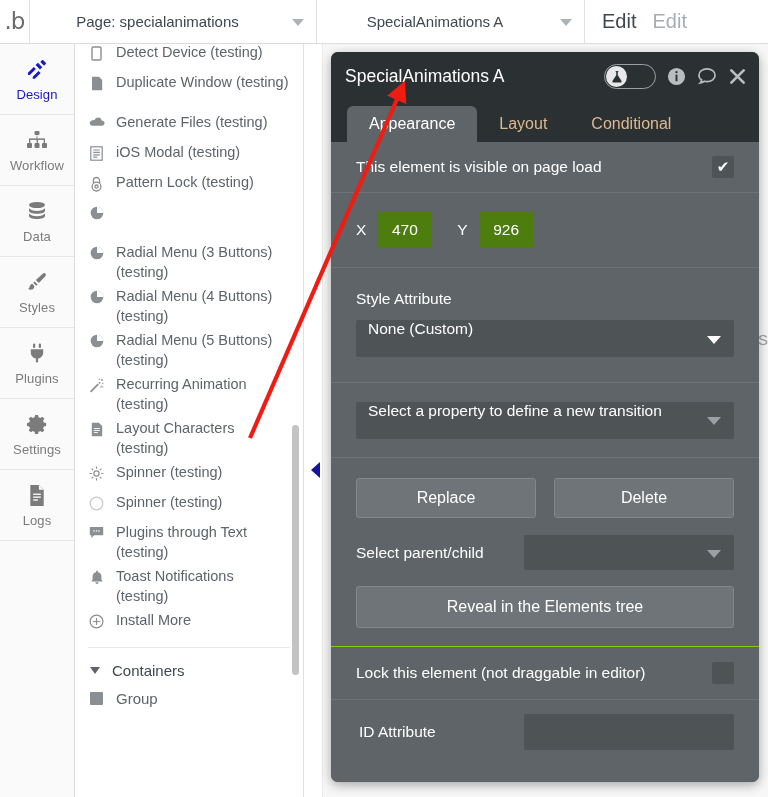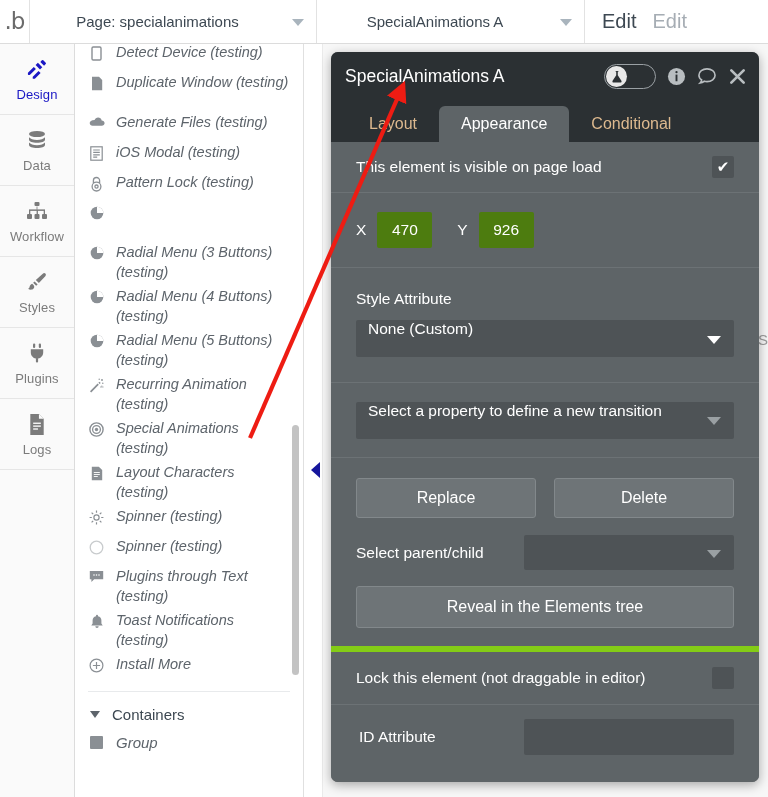--- a/index.html
+++ b/index.html
@@ -55,21 +55,21 @@
   .rail-ico { height: 26px; display: flex; align-items: center; justify-content: center; }
   .rail-ico svg { display:block; }
 
   
   .listpanel {
     position: absolute; left: 75px; top: 44px; width: 228px; bottom: 0;
     background: #ffffff; overflow: hidden;
   }
   .el-row {
     display: flex; align-items: flex-start; gap: 11px;
-    padding: 2px 14px 2px 13px; min-height: 30px; font-style: italic;
+    padding: 2px 14px 2px 13px; min-height: 30px;
   }
   .el-ico { width: 17px; flex: none; display:flex; align-items:center; justify-content:center;
             color:#8a8f94; padding-top: 4px; }
   .el-ico svg { display:block; }
   .el-txt { font-size: 14.5px; color: #5d646b; line-height: 20px; }
   .el-row.twoline { min-height: 40px; }
   .list-sep { height: 1px; background: #e8eaec; margin: 9px 13px 6px 13px; }
   .el-group {
     display: flex; align-items: center; gap: 12px; padding: 6px 14px 6px 15px; min-height: 33px;
   }
@@ -172,21 +172,21 @@
   }
   .sel-caret {
     position: absolute; right: 13px; top: 50%; margin-top: -3px;
     width: 0; height: 0; border-left: 7px solid transparent;
     border-right: 7px solid transparent; border-top: 8px solid #ffffff;
   }
   .sel-caret.dim { border-top-color: #9aa0a3; }
   .sec-trans { height: 75px; display:flex; align-items:center; }
   .sec-trans .sel-box { width: 100%; }
 
-  .sec-actions { padding: 20px 25px 18px 25px; border-bottom: 6px solid #84cc16; }
+  .sec-actions { padding: 20px 25px 18px 25px; border-bottom: 1px solid #84cc16; }
   .btn-row { display: flex; gap: 18px; }
   .pe-btn {
     flex: 1; height: 40px; background: #6e7477; border: 1px solid #82888b;
     border-radius: 3px; display: flex; align-items: center; justify-content: center;
     font-size: 16px; color: #ffffff;
   }
   .pc-row { display: flex; align-items: center; margin-top: 17px; }
   .pc-row .pe-label { flex: none; }
   .pc-sel {
     margin-left: auto; width: 210px; height: 35px; background: #4e5356;
@@ -234,65 +234,74 @@
     <div class="rail-item active">
       <span class="rail-ico">
         <svg width="24" height="24" viewBox="0 0 24 24" fill="currentColor">
           <path d="M3.2 15.5l5.6-5.6 2.1 2.1-5.6 5.6a1 1 0 01-.7.3H3.5a.6.6 0 01-.6-.6v-1.1a1 1 0 01.3-.7z"></path>
           <path d="M10.6 8.1l2.3-2.3 4.4 4.4-2.3 2.3z"></path>
           <path d="M18.3 3.3l2.4 2.4a1 1 0 010 1.4l-1.6 1.6-3.8-3.8L16.9 3.3a1 1 0 011.4 0z"></path>
           <path d="M13.5 13.9l2.1 2.1-5.5 5.5a1 1 0 01-.7.3H8.3a.6.6 0 01-.6-.6v-1.1a1 1 0 01.3-.7z"></path>
         </svg>
       </span>
       <span class="lbl">Design</span>
-    </div>
-    <div class="rail-item">
-      <span class="rail-ico">
-        <svg width="24" height="22" viewBox="0 0 24 22" fill="currentColor">
-          <ellipse cx="12" cy="5" rx="8" ry="3.1"></ellipse>
-          <path d="M4 8.3c1.3 1.6 4.2 2.6 8 2.6s6.7-1 8-2.6v2.4c0 1.7-3.6 3.1-8 3.1s-8-1.4-8-3.1z"></path>
-          <path d="M4 13.6c1.3 1.6 4.2 2.6 8 2.6s6.7-1 8-2.6V16c0 1.7-3.6 3.1-8 3.1s-8-1.4-8-3.1z"></path>
-        </svg>
-      </span>
-      <span class="lbl">Data</span>
     </div>
     <div class="rail-item">
       <span class="rail-ico">
         <svg width="24" height="22" viewBox="0 0 24 22" fill="currentColor">
           <rect x="9.5" y="2" width="5" height="4" rx="1"></rect>
           <rect x="2" y="14" width="5" height="5" rx="1"></rect>
           <rect x="9.5" y="14" width="5" height="5" rx="1"></rect>
           <rect x="17" y="14" width="5" height="5" rx="1"></rect>
           <path d="M11.6 6.5h.8v3.2h-.8z"></path>
           <path d="M4 9.4h16v1.5H4z"></path>
           <path d="M4 10h1.3v4H4zM11.6 10h1.3v4h-1.3zM18.7 10H20v4h-1.3z"></path>
         </svg>
       </span>
       <span class="lbl">Workflow</span>
     </div>
     <div class="rail-item">
       <span class="rail-ico">
         <svg width="24" height="22" viewBox="0 0 24 22" fill="currentColor">
+          <ellipse cx="12" cy="5" rx="8" ry="3.1"></ellipse>
+          <path d="M4 8.3c1.3 1.6 4.2 2.6 8 2.6s6.7-1 8-2.6v2.4c0 1.7-3.6 3.1-8 3.1s-8-1.4-8-3.1z"></path>
+          <path d="M4 13.6c1.3 1.6 4.2 2.6 8 2.6s6.7-1 8-2.6V16c0 1.7-3.6 3.1-8 3.1s-8-1.4-8-3.1z"></path>
+        </svg>
+      </span>
+      <span class="lbl">Data</span>
+    </div>
+    <div class="rail-item">
+      <span class="rail-ico">
+        <svg width="24" height="22" viewBox="0 0 24 22" fill="currentColor">
           <path d="M20.4 2.6c-.8-.8-1.8-.6-2.6.1l-7 6.3 3.1 3.1 6.4-6.9c.7-.8.9-1.8.1-2.6z"></path>
           <path d="M9.6 10.4l-1.5 1.4 3 3 1.5-1.4z"></path>
           <path d="M7.2 12.8c-1.5.4-2.3 1.6-2.6 3-.2 1-.6 1.6-1.6 2 1.6 1.3 4.3 1.4 5.6-.2.9-1.1.9-2.6-.1-3.7z"></path>
         </svg>
       </span>
       <span class="lbl">Styles</span>
     </div>
     <div class="rail-item">
       <span class="rail-ico">
         <svg width="24" height="22" viewBox="0 0 24 22" fill="currentColor">
           <rect x="8" y="1.5" width="2.2" height="4.5" rx="1"></rect>
           <rect x="13.8" y="1.5" width="2.2" height="4.5" rx="1"></rect>
           <path d="M5.8 7.2h12.4v3.3c0 3.4-2.8 6.2-6.2 6.2s-6.2-2.8-6.2-6.2z"></path>
           <rect x="10.9" y="16" width="2.2" height="4.5" rx="1"></rect>
         </svg>
       </span>
       <span class="lbl">Plugins</span>
+    </div>
+    <div class="rail-item">
+      <span class="rail-ico">
+        <svg width="23" height="23" viewBox="0 0 24 24" fill="currentColor">
+          <path d="M12 8.3a3.7 3.7 0 100 7.4 3.7 3.7 0 000-7.4zm0 5.6a1.9 1.9 0 110-3.8 1.9 1.9 0 010 3.8z"></path>
+          <path d="M21 13.6v-3.2l-2.4-.4a6.9 6.9 0 00-.8-1.9l1.4-2-2.3-2.3-2 1.4a6.9 6.9 0 00-1.9-.8L12.6 2H9.4L9 4.4c-.7.2-1.3.5-1.9.8l-2-1.4-2.3 2.3 1.4 2c-.3.6-.6 1.2-.8 1.9L1 10.4v3.2l2.4.4c.2.7.5 1.3.8 1.9l-1.4 2 2.3 2.3 2-1.4c.6.3 1.2.6 1.9.8l.4 2.4h3.2l.4-2.4c.7-.2 1.3-.5 1.9-.8l2 1.4 2.3-2.3-1.4-2c.3-.6.6-1.2.8-1.9z"></path>
+        </svg>
+      </span>
+      <span class="lbl">Settings</span>
     </div>
     <div class="rail-item">
       <span class="rail-ico">
         <svg width="20" height="23" viewBox="0 0 20 24" fill="currentColor">
           <path d="M3 1h9l5 5v17H3z"></path>
           <path d="M12 1l5 5h-5z" fill="#fafafa"></path>
           <rect x="6" y="10" width="8" height="1.4" fill="#fafafa"></rect>
           <rect x="6" y="13" width="8" height="1.4" fill="#fafafa"></rect>
           <rect x="6" y="16" width="5" height="1.4" fill="#fafafa"></rect>
         </svg>
@@ -397,30 +406,20 @@
             <path d="M9.4 4.8l1.1-1.1 1.2 1.2-1.1 1.1z"></path>
             <circle cx="13" cy="2" r=".9"></circle>
             <circle cx="10.2" cy="1.2" r=".7"></circle>
             <circle cx="13.8" cy="5.2" r=".7"></circle>
             <path d="M12.3 7.6h1v2h-1zM11 8.6h3.6v1H11z" opacity=".7"></path>
           </svg>
       </span>
       <span class="el-txt">Recurring Animation (testing)</span>
     </div>
 
-    <div class="el-row twoline">
-      <span class="el-ico">
-        <svg width="15" height="15" viewBox="0 0 15 15" fill="none" stroke="currentColor">
-            <circle cx="7.5" cy="7.5" r="6.6" stroke-width="1.4"></circle>
-            <circle cx="7.5" cy="7.5" r="3.9" stroke-width="1.3"></circle>
-            <circle cx="7.5" cy="7.5" r="1.7" fill="currentColor" stroke="none"></circle>
-          </svg>
-      </span>
-      <span class="el-txt">Special Animations (testing)</span>
-    </div>
 
     <div class="el-row twoline">
       <span class="el-ico">
         <svg width="12" height="15" viewBox="0 0 12 15" fill="currentColor">
             <path d="M.8.8h7L11.2 4v10.2H.8z"></path>
             <rect x="2.8" y="6" width="6" height=".9" fill="#fff"></rect>
             <rect x="2.8" y="8" width="6" height=".9" fill="#fff"></rect>
             <rect x="2.8" y="10" width="4" height=".9" fill="#fff"></rect>
           </svg>
       </span>
@@ -532,22 +531,22 @@
         </span>
         <span class="pe-ico">
           <svg width="19" height="19" viewBox="0 0 20 20" fill="none" stroke="currentColor" stroke-width="2.8" stroke-linecap="round">
               <path d="M3.5 3.5l13 13M16.5 3.5l-13 13"></path>
             </svg>
         </span>
       </span>
     </div>
 
     <div class="pe-tabs">
+      <div class="pe-tab on">Appearance</div>
       <div class="pe-tab">Layout</div>
-      <div class="pe-tab on">Appearance</div>
       <div class="pe-tab">Conditional</div>
     </div>
 
     <div class="pe-body">
 
       <div class="pe-sec sec-vis row-between">
         <span class="pe-label">This element is visible on page load</span>
         <span class="chk">✔</span>
       </div>
 

